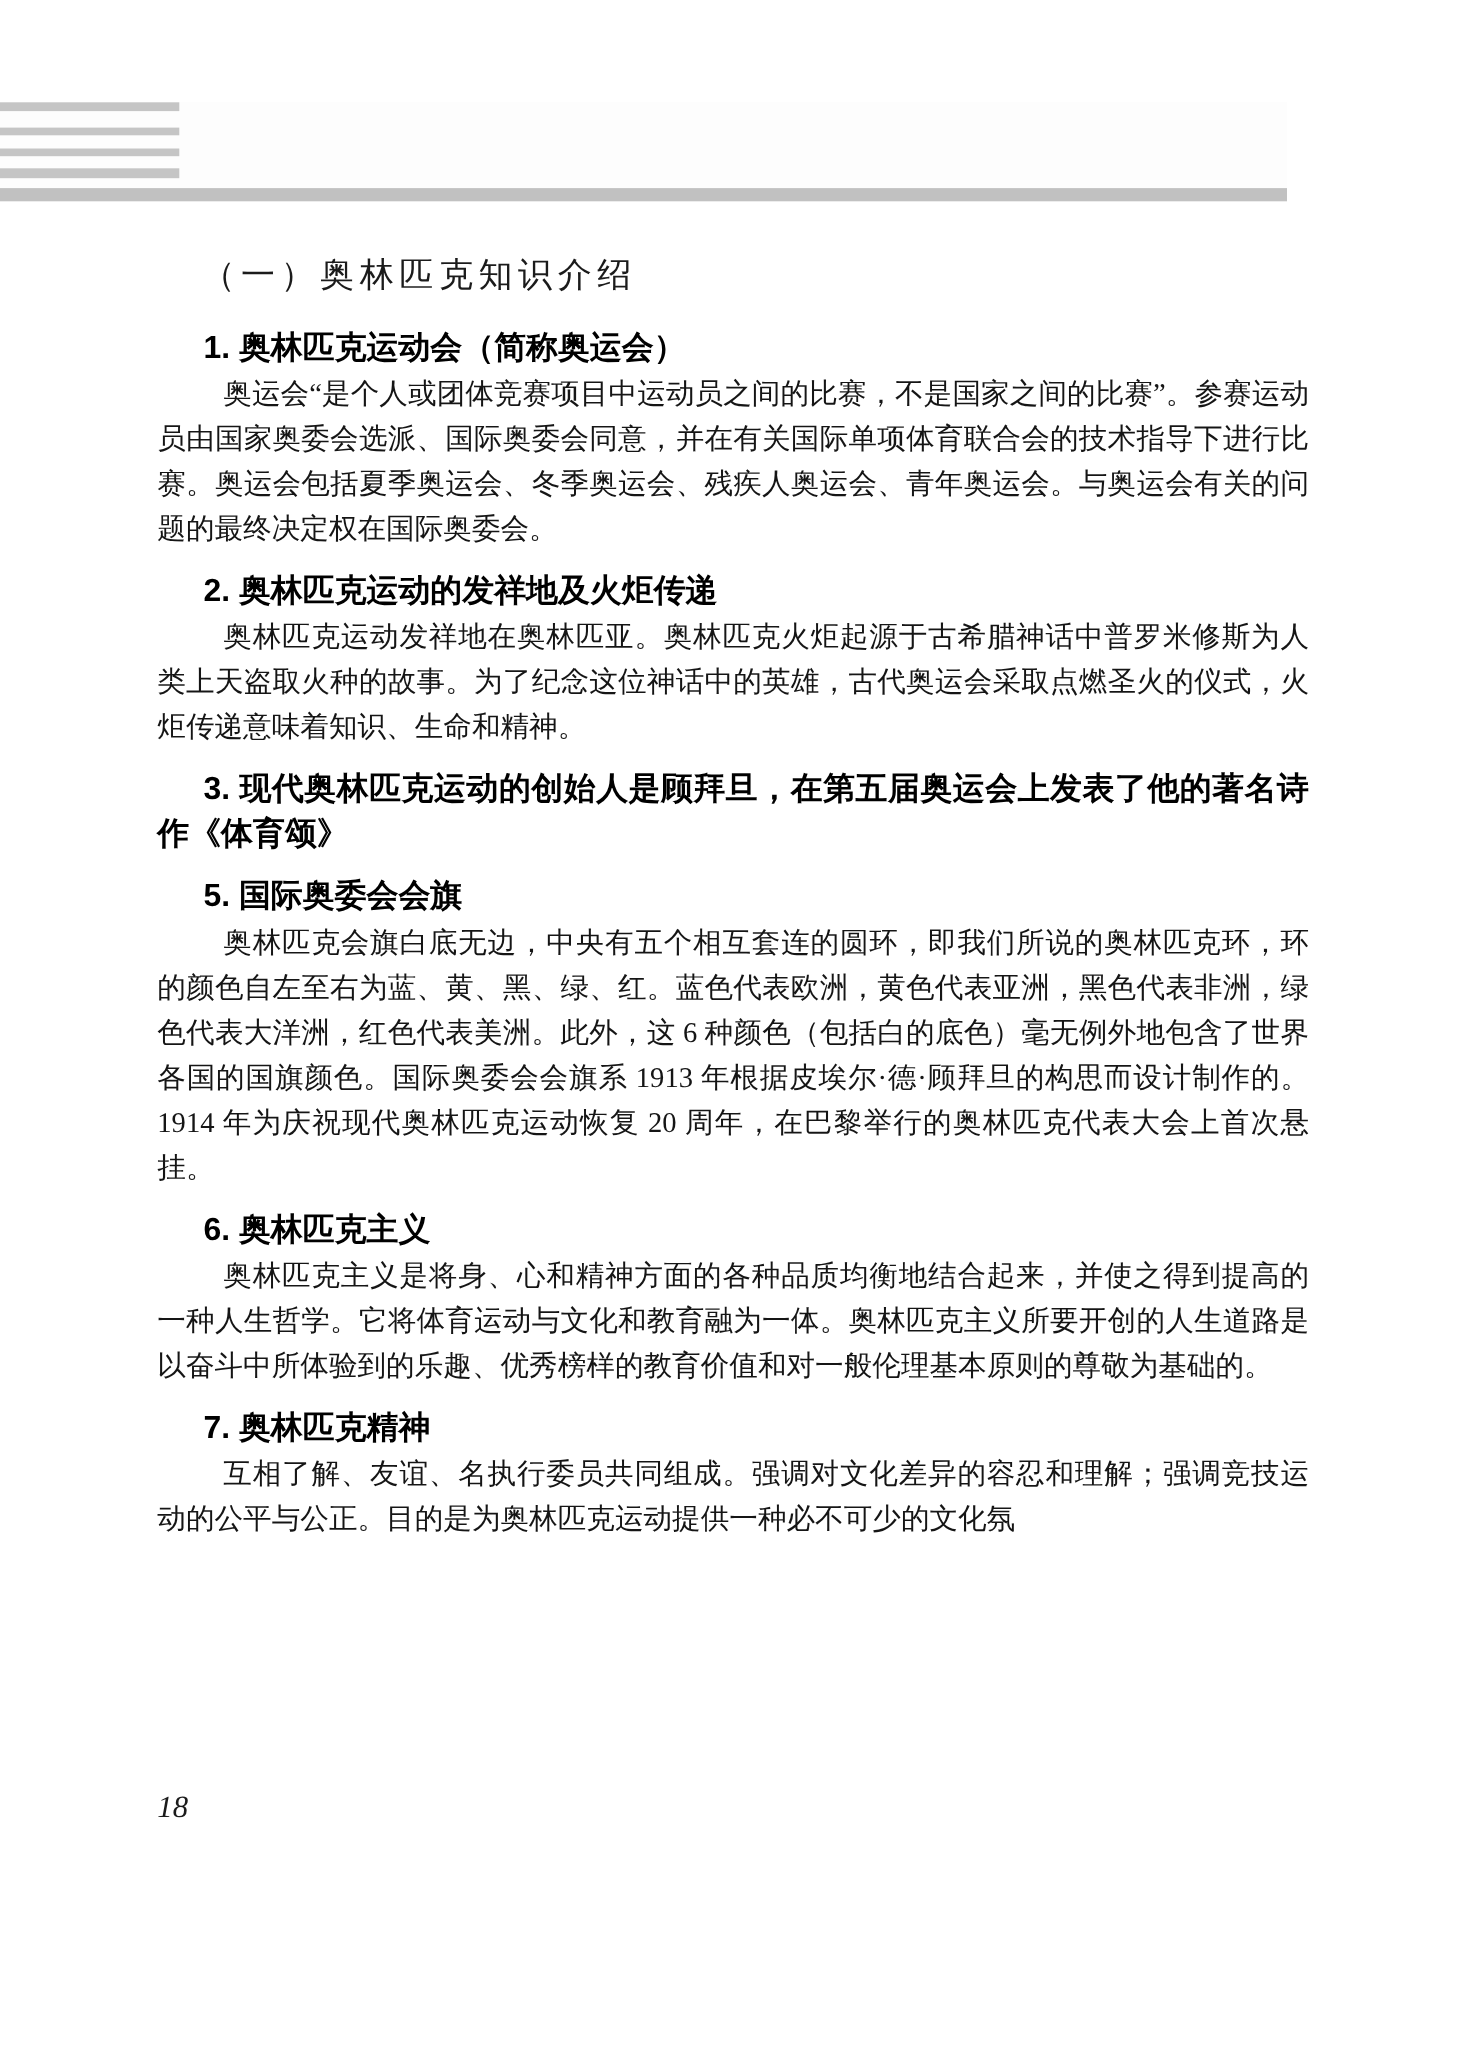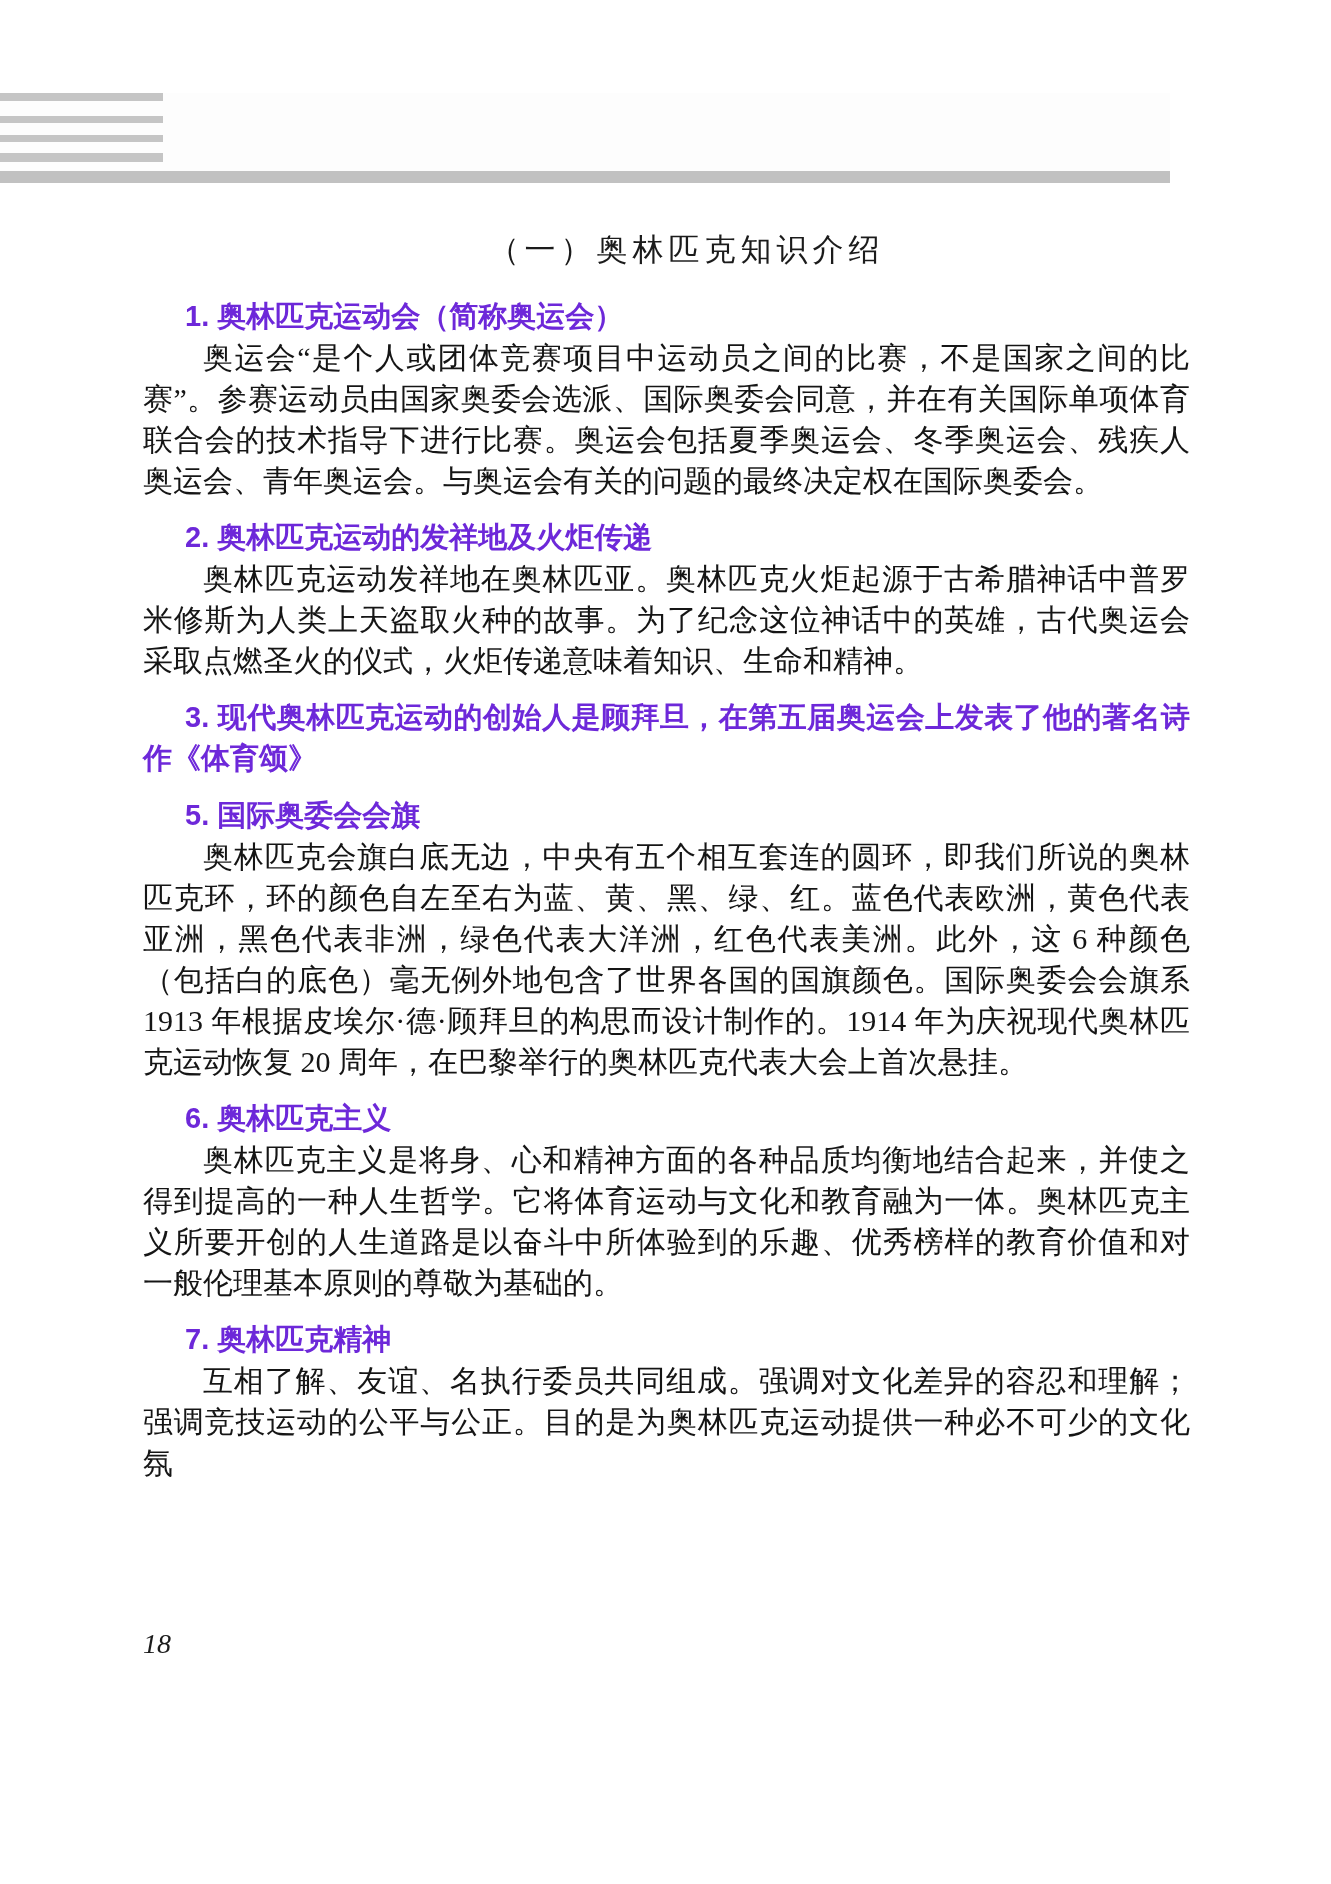--- a/index.html
+++ b/index.html
@@ -43,34 +43,33 @@
     width: 1047px;
   }
   .doc-title {
     font-size: 31px;
     font-weight: normal;
     letter-spacing: 5px;
     text-indent: 40px;
     line-height: 44px;
     margin: 0 0 24px 0;
     color: #1b1b1b;
-    text-align: center;
   }
   .sec-heading {
     font-family: "Liberation Sans", "DejaVu Sans", sans-serif;
     font-size: 29px;
     font-weight: bold;
     line-height: 41px;
     text-indent: 42px;
     text-align: justify;
     margin: 16px 0 0 0;
-    color: #6d28d9;
+    color: #000000;
   }
   .sec-body {
-    font-size: 30px;
+    font-size: 26px;
     line-height: 41px;
     text-align: justify;
     text-indent: 60px;
     margin: 0;
     color: #151515;
   }
   .page-num {
     position: absolute;
     left: 143px;
     top: 1628px;

